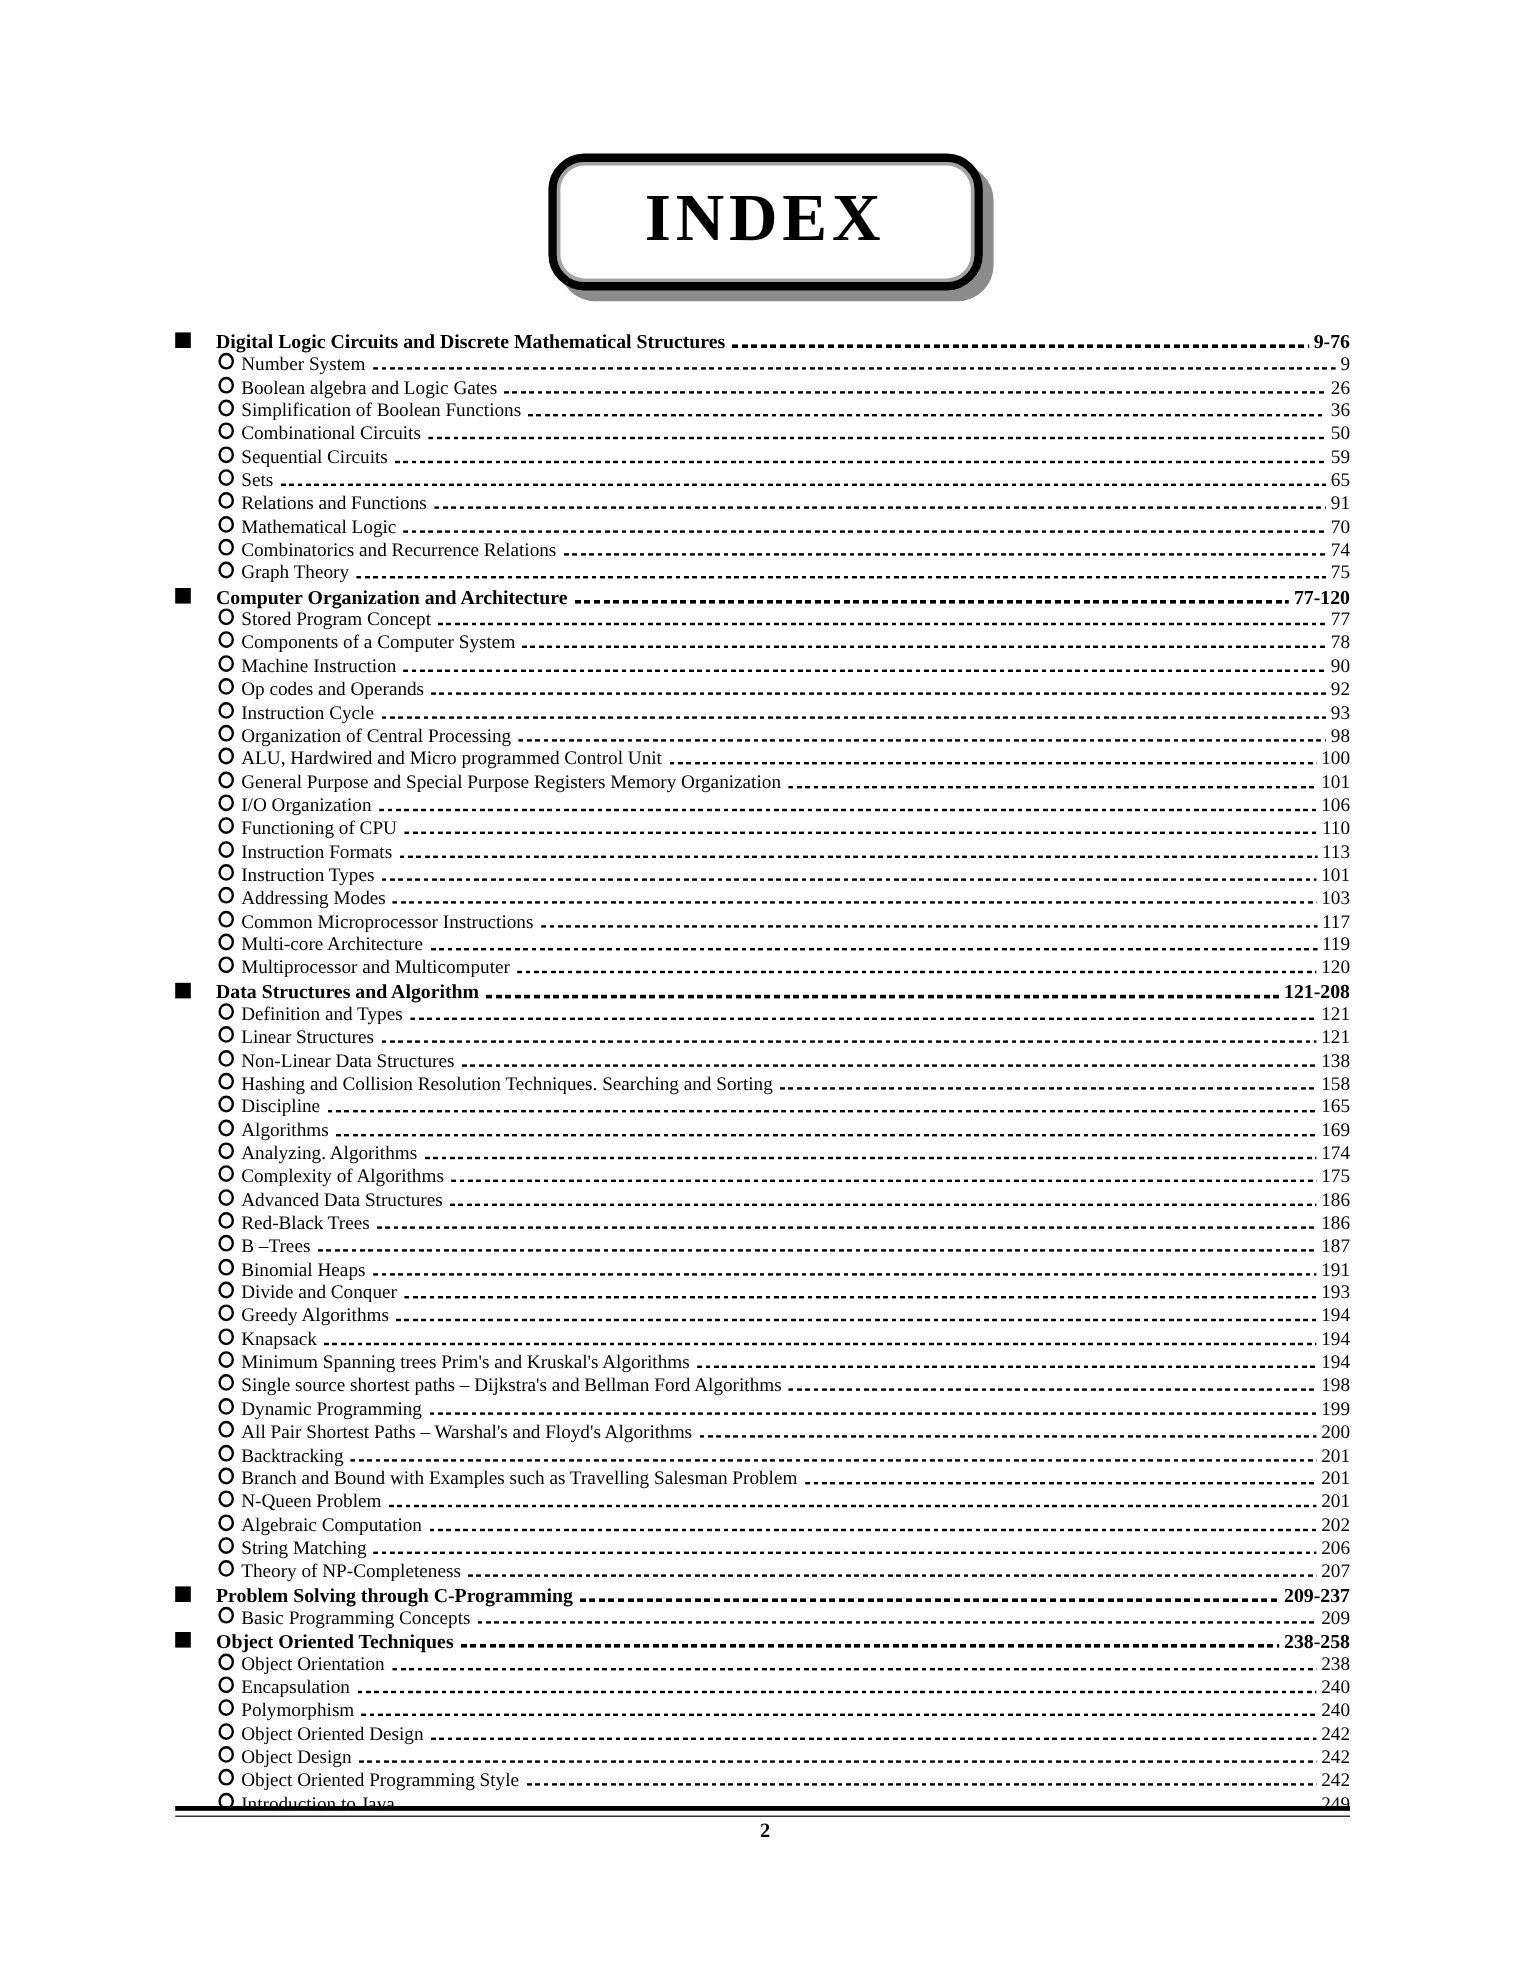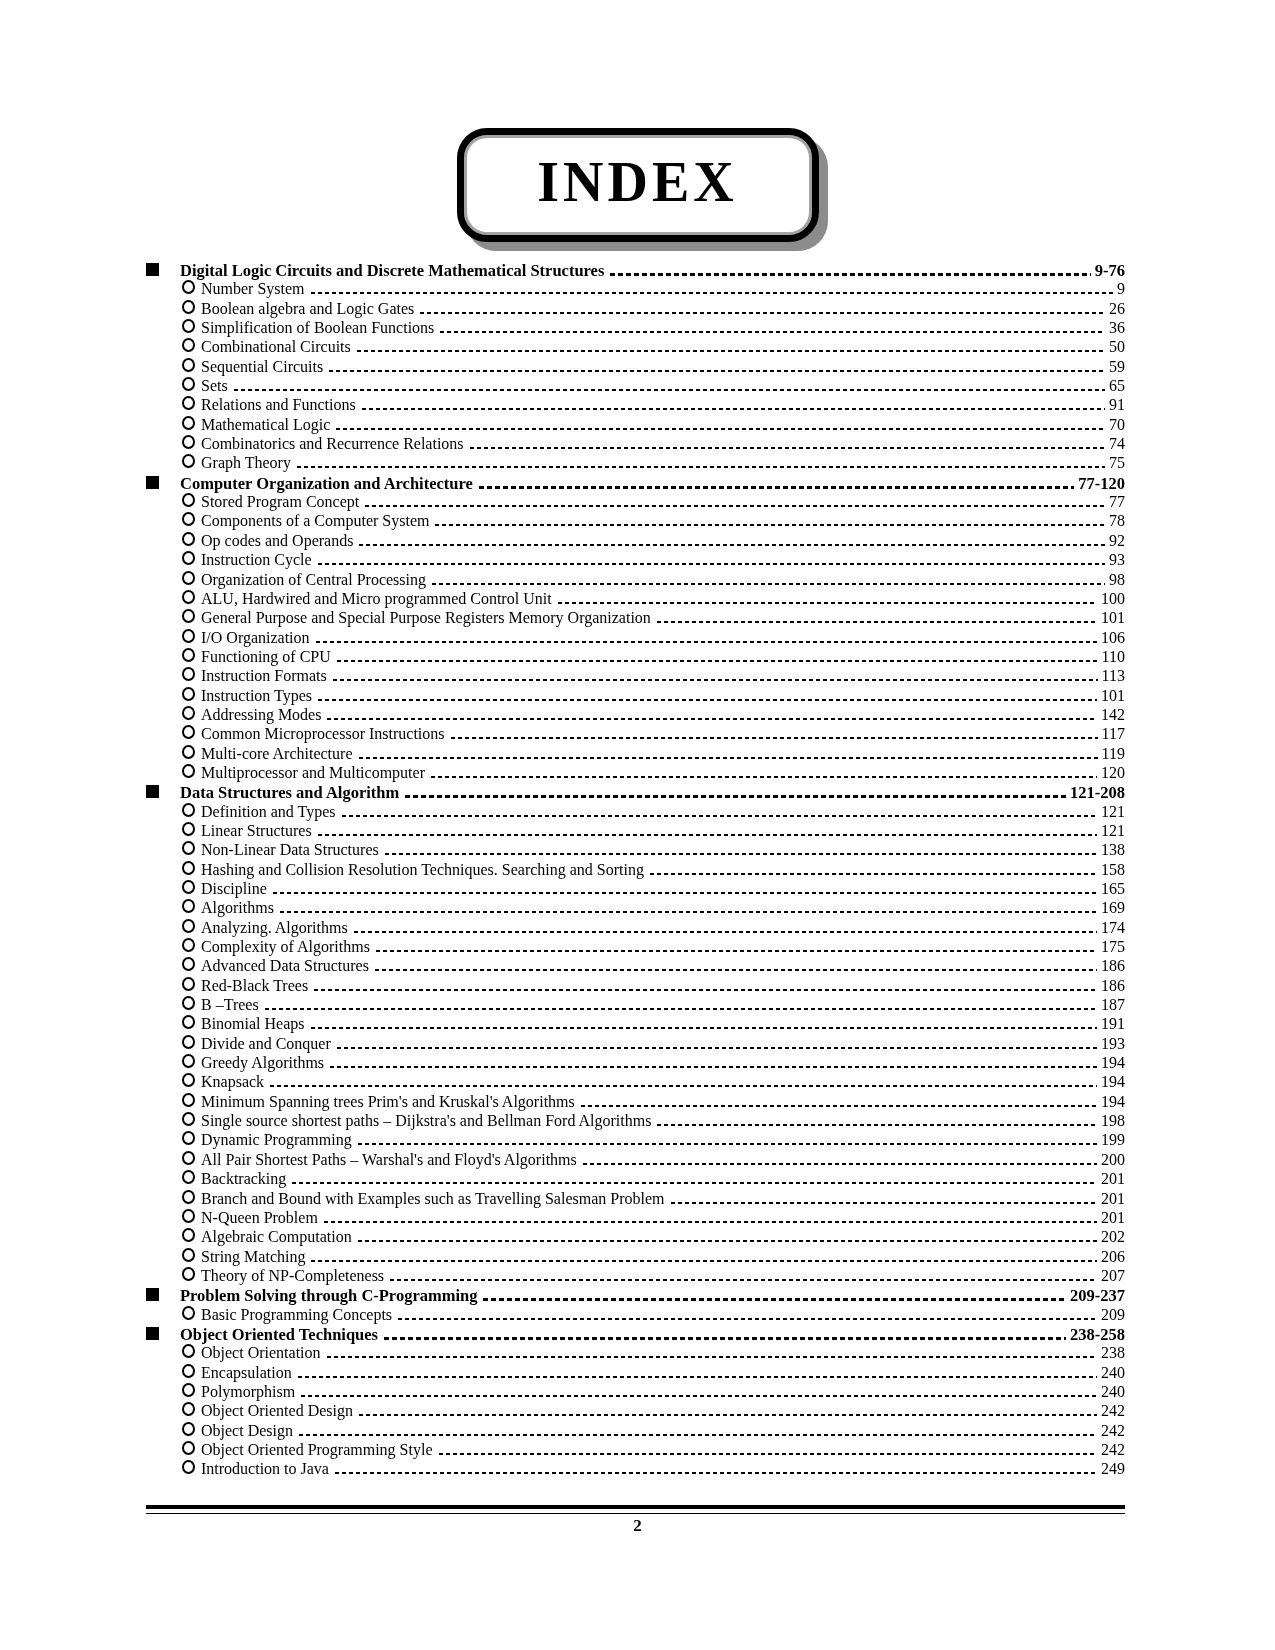--- a/index.html
+++ b/index.html
@@ -28,21 +28,21 @@
     font-size: 56px;
     font-weight: bold;
     letter-spacing: 4px;
     line-height: 1;
     padding-bottom: 6px;
   }
 
   
   .toc {
     position: absolute;
-    top: 261px; left: 146px;
+    top: 275px; left: 146px;
     width: 979px;
   }
   .row {
     display: flex;
     align-items: baseline;
     height: 19.35px;
     white-space: nowrap;
     font-size: 16px;
   }
   .row.chapter { font-weight: bold; font-size: 16.5px; }
@@ -182,20 +182,26 @@
         <span class="pageno">77</span>
       </div>
       <div class="row sub">
         <span class="o-bullet"></span>
         <span class="label">Components of a Computer System</span>
         <span class="leader"></span>
         <span class="pageno">78</span>
       </div>
       <div class="row sub">
         <span class="o-bullet"></span>
+        <span class="label">Machine Instruction</span>
+        <span class="leader"></span>
+        <span class="pageno">90</span>
+      </div>
+      <div class="row sub">
+        <span class="o-bullet"></span>
         <span class="label">Op codes and Operands</span>
         <span class="leader"></span>
         <span class="pageno">92</span>
       </div>
       <div class="row sub">
         <span class="o-bullet"></span>
         <span class="label">Instruction Cycle</span>
         <span class="leader"></span>
         <span class="pageno">93</span>
       </div>
@@ -238,21 +244,21 @@
       <div class="row sub">
         <span class="o-bullet"></span>
         <span class="label">Instruction Types</span>
         <span class="leader"></span>
         <span class="pageno">101</span>
       </div>
       <div class="row sub">
         <span class="o-bullet"></span>
         <span class="label">Addressing Modes</span>
         <span class="leader"></span>
-        <span class="pageno">142</span>
+        <span class="pageno">103</span>
       </div>
       <div class="row sub">
         <span class="o-bullet"></span>
         <span class="label">Common Microprocessor Instructions</span>
         <span class="leader"></span>
         <span class="pageno">117</span>
       </div>
       <div class="row sub">
         <span class="o-bullet"></span>
         <span class="label">Multi-core Architecture</span>

